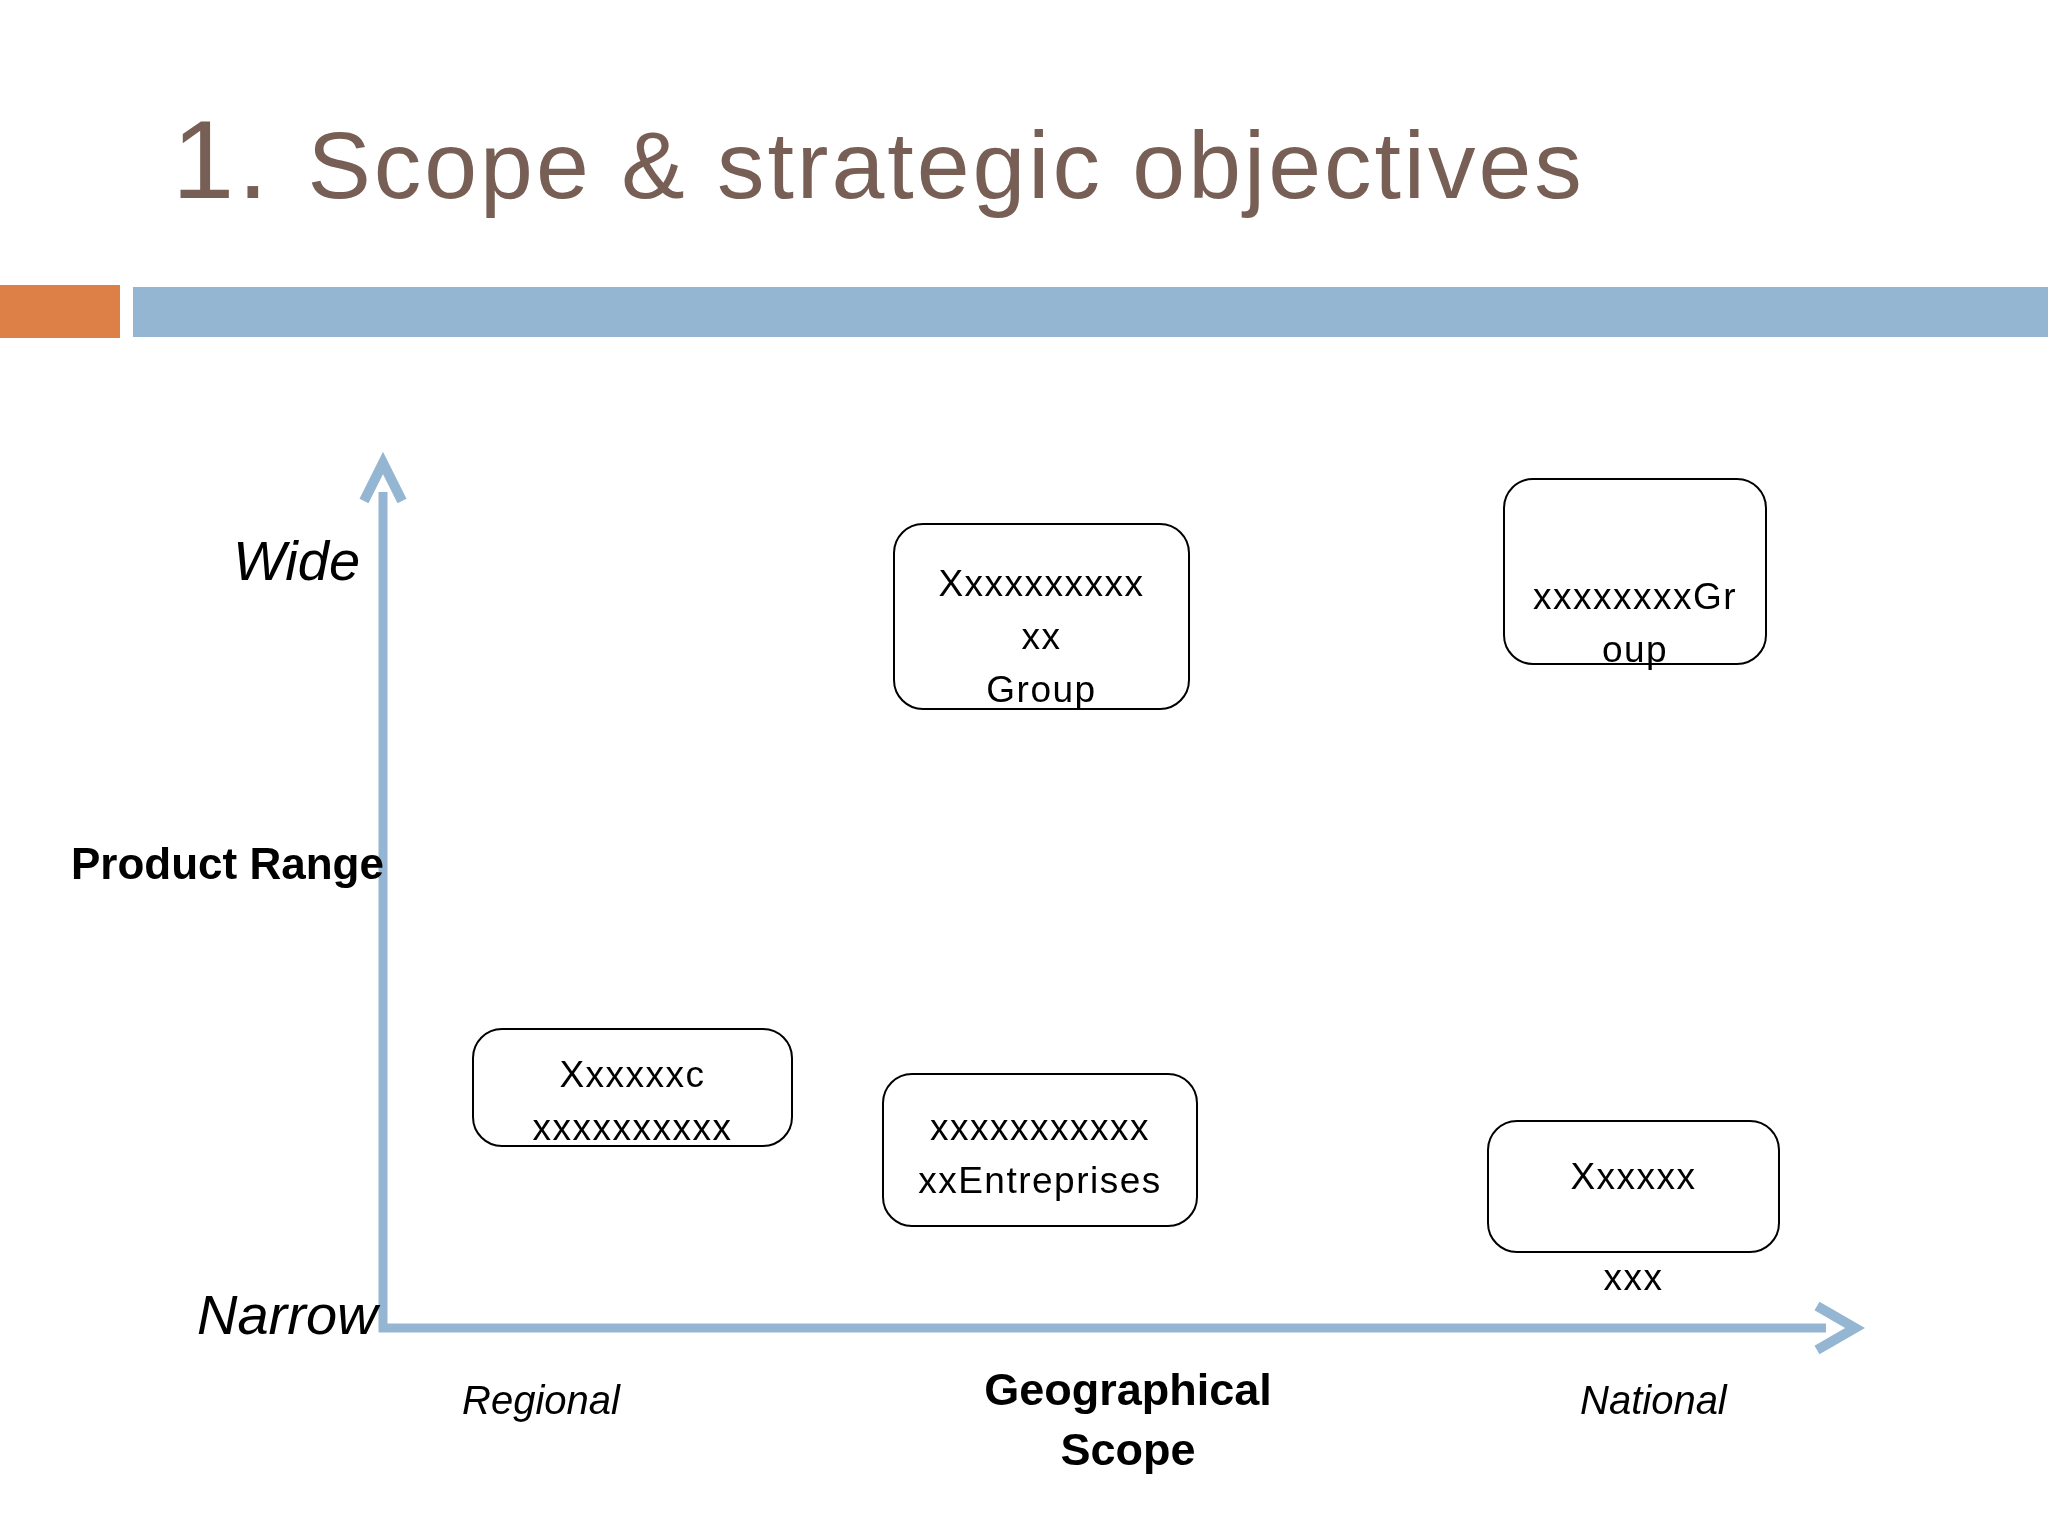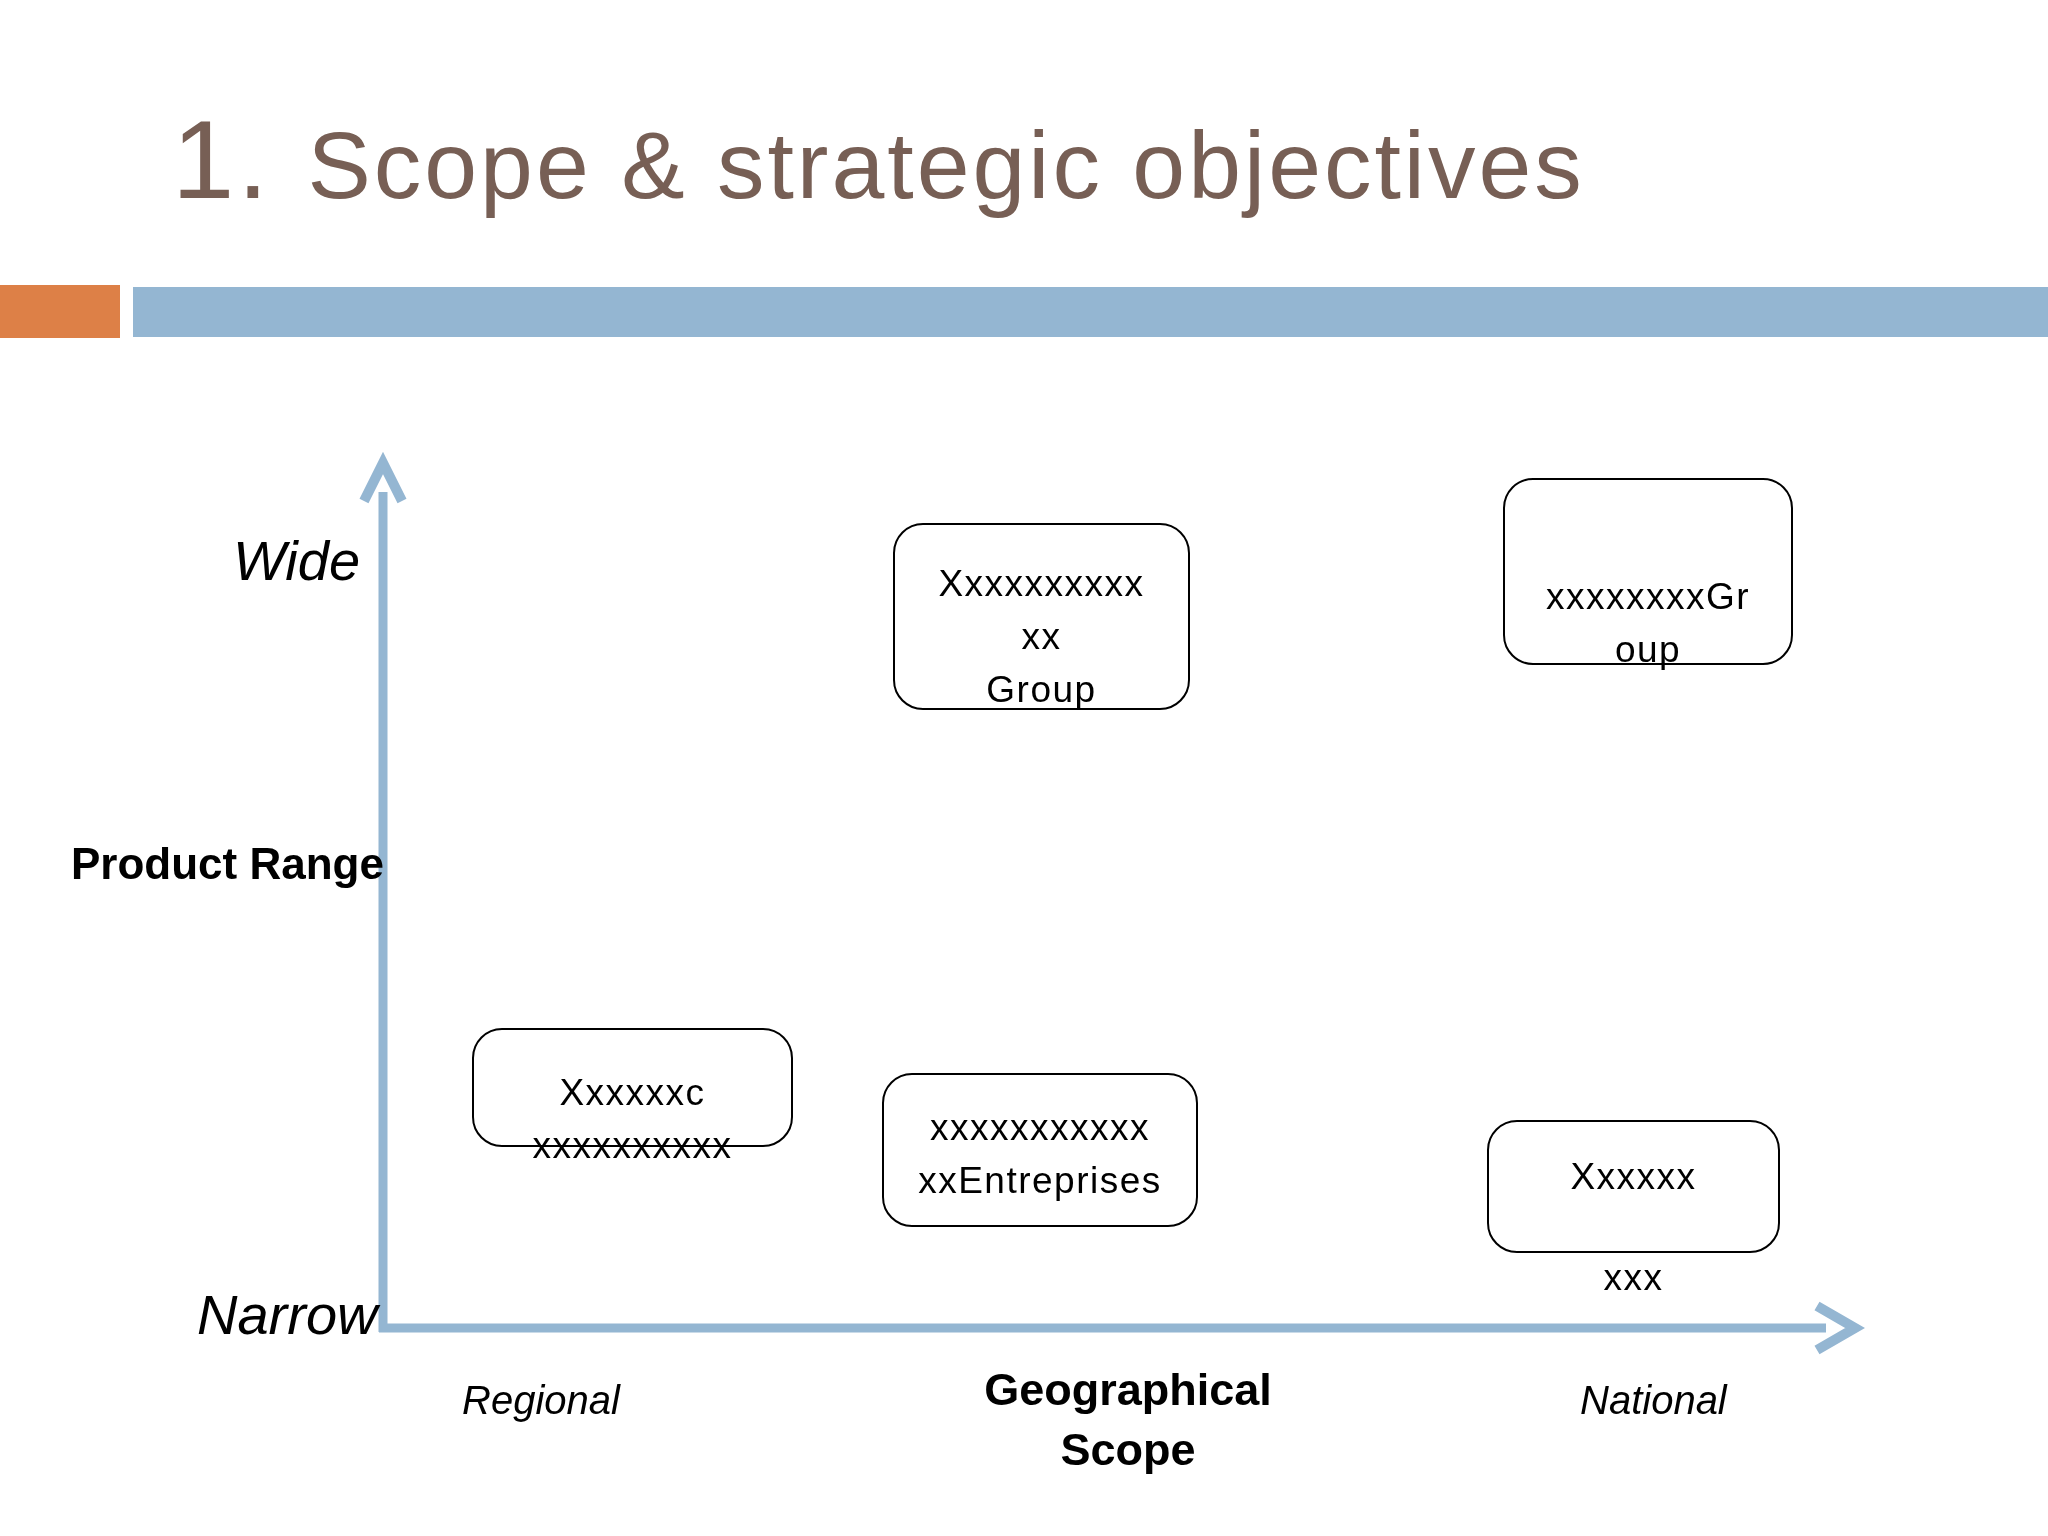--- a/index.html
+++ b/index.html
@@ -39,22 +39,22 @@
 
   
   .pos-box{
     position:absolute;box-sizing:border-box;background:#fff;
     border:2.5px solid #000;border-radius:30px;
     display:flex;flex-direction:column;justify-content:flex-start;align-items:center;
     font-size:37px;line-height:53px;letter-spacing:1.5px;
     color:var(--text-black,#000);text-align:center;
   }
   .box-top-middle   {left:893px; top:523px; width:297px;height:187px;padding-top:32px;}
-  .box-top-right    {left:1503px;top:478px; width:290px;height:187px;padding-top:90px;}
-  .box-bottom-left  {left:472px; top:1028px;width:321px;height:119px;padding-top:36px;}
+  .box-top-right    {left:1503px;top:478px; width:264px;height:187px;padding-top:90px;}
+  .box-bottom-left  {left:472px; top:1028px;width:321px;height:119px;padding-top:18px;}
   .box-bottom-middle{left:882px; top:1073px;width:316px;height:154px;padding-top:26px;}
   .box-bottom-right {left:1487px;top:1120px;width:293px;height:133px;padding-top:28px;gap:48px;}
   .box-line{display:block;}
 </style>
 </head>
 <body>
 
 <div class="slide">
 
   <div class="slide-title">

